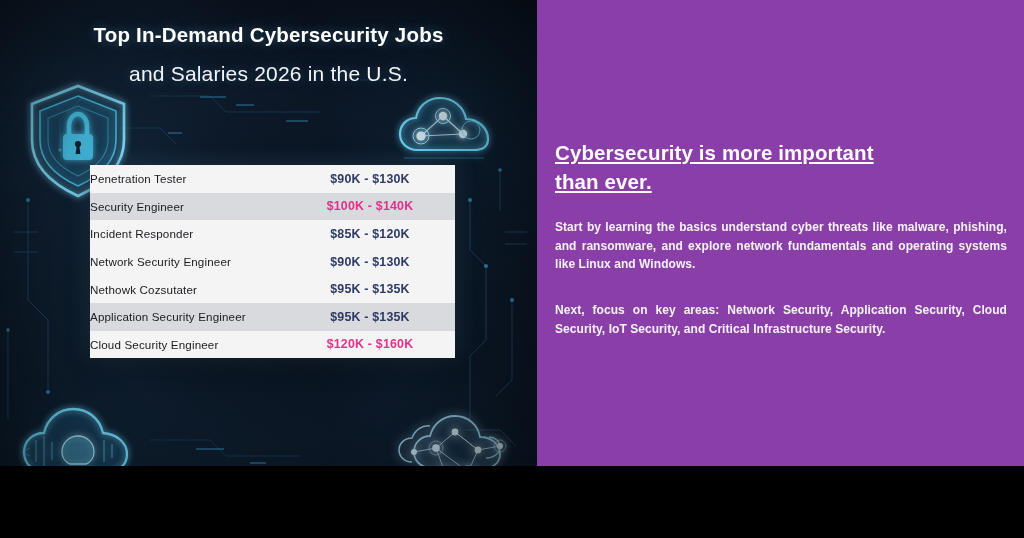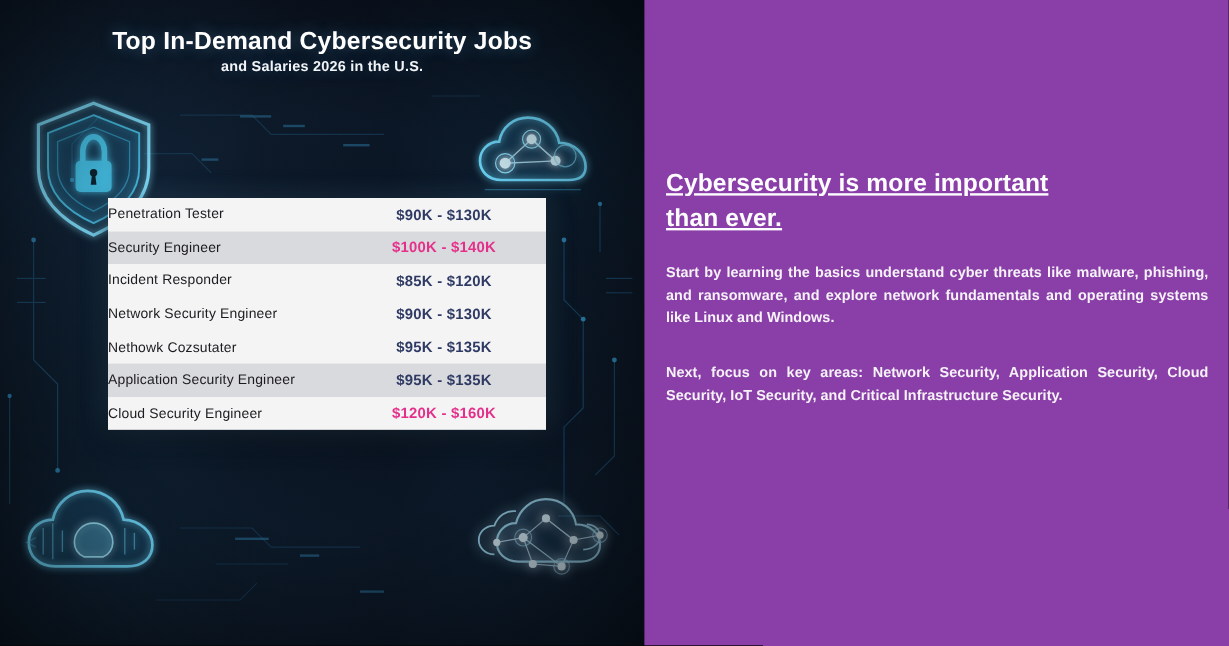--- a/index.html
+++ b/index.html
@@ -1,39 +1,39 @@
 <!DOCTYPE html>
 <html><head>
 <meta charset="utf-8">
 <style>
   html,body{margin:0;padding:0;background:#000;}
   body{width:1024px;height:538px;overflow:hidden;font-family:"Liberation Sans",sans-serif;}
-  .stage{position:relative;width:1024px;height:538px;overflow:hidden;}
+  .stage{position:relative;width:1024px;height:466px;overflow:hidden;}
 
   
   .left-panel{
     position:absolute;left:0;top:0;width:537px;height:538px;
     background:
       radial-gradient(circle at 12% 22%, rgba(26,60,90,.55) 0%, rgba(10,14,24,0) 42%),
       radial-gradient(circle at 86% 22%, rgba(20,54,84,.45) 0%, rgba(10,14,24,0) 40%),
       radial-gradient(circle at 14% 84%, rgba(22,58,88,.45) 0%, rgba(10,14,24,0) 40%),
       radial-gradient(circle at 82% 86%, rgba(18,48,76,.40) 0%, rgba(10,14,24,0) 40%),
       linear-gradient(160deg,#0b1220 0%,#080d16 45%,#0a111c 100%);
     overflow:hidden;
   }
   .vignette{position:absolute;inset:0;background:radial-gradient(ellipse at 50% 50%, rgba(0,0,0,0) 45%, rgba(0,0,0,.55) 100%);pointer-events:none;}
 
   .title-block{position:absolute;left:0;top:22px;width:537px;text-align:center;}
   .title-line1{
     font-size:20.5px;font-weight:bold;color:#ffffff;letter-spacing:.2px;
     text-shadow:0 0 12px rgba(120,200,255,.35);line-height:1.25;
   }
   .title-line2{
-    font-size:12px;font-weight:bold;color:#f2f5f8;letter-spacing:.2px;
-    text-shadow:0 0 12px rgba(120,200,255,.3);line-height:1.3;margin-top:0;
+    font-size:21px;font-weight:normal;color:#f2f5f8;letter-spacing:.2px;
+    text-shadow:0 0 12px rgba(120,200,255,.3);line-height:1.3;margin-top:12px;
   }
 
   
   .deco{position:absolute;inset:0;width:537px;height:538px;}
 
   
   .salary-table{
     position:absolute;left:90px;top:165px;width:365px;
     border-collapse:collapse;table-layout:fixed;
     box-shadow:0 0 22px rgba(130,200,255,.18), 0 6px 18px rgba(0,0,0,.6);

